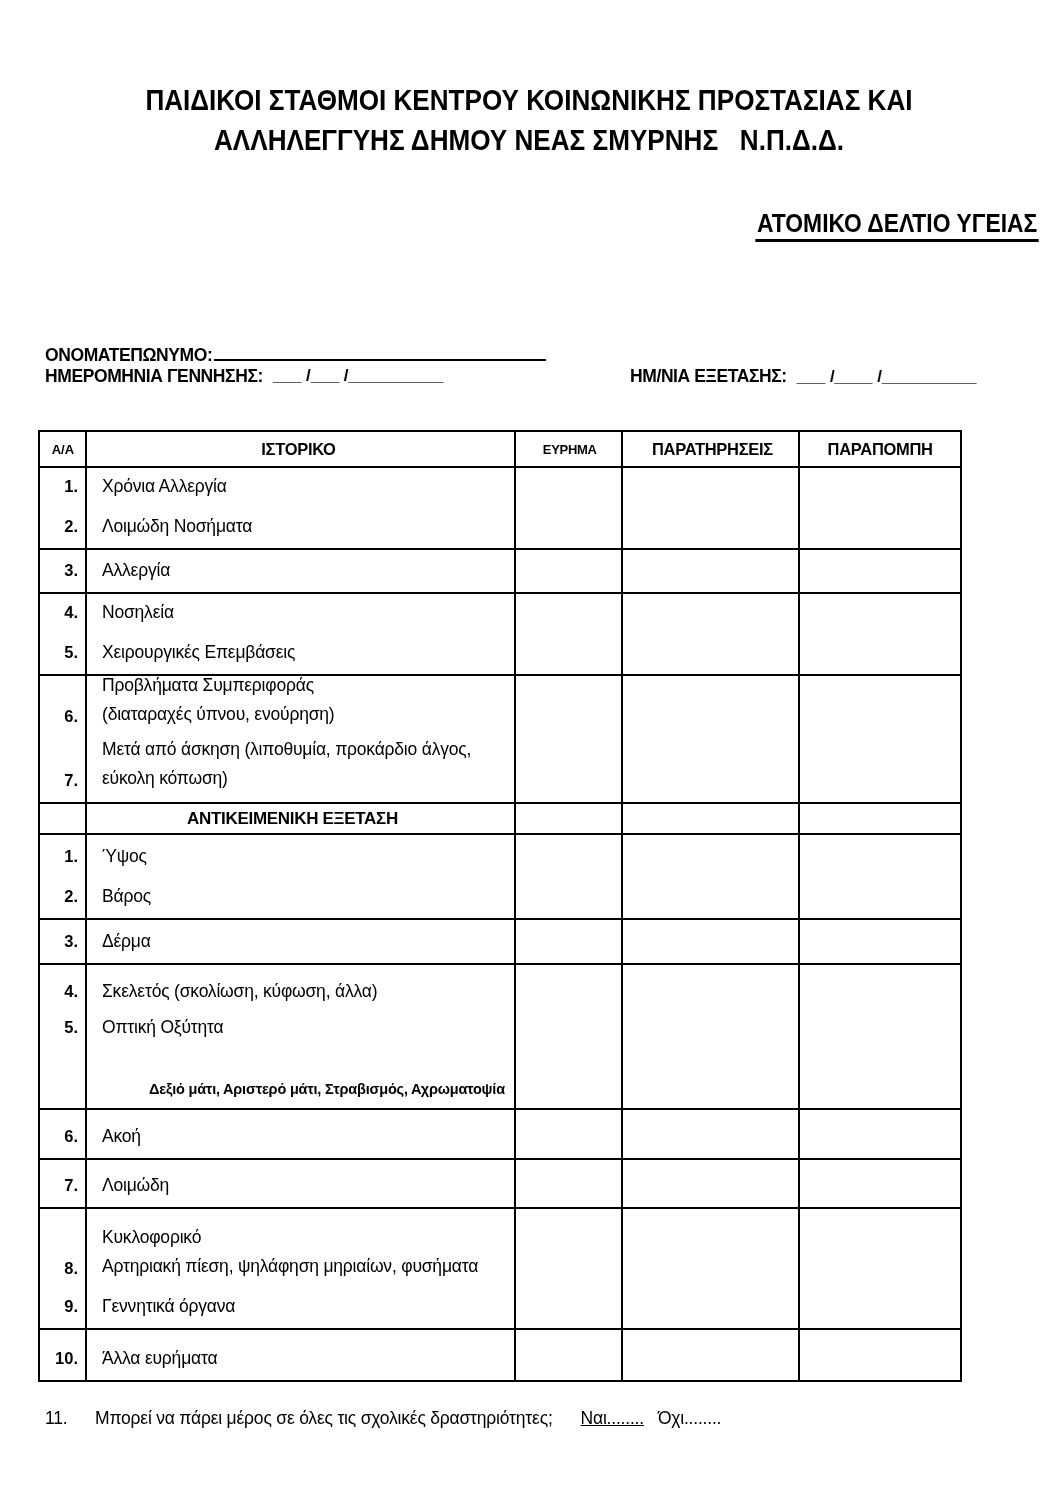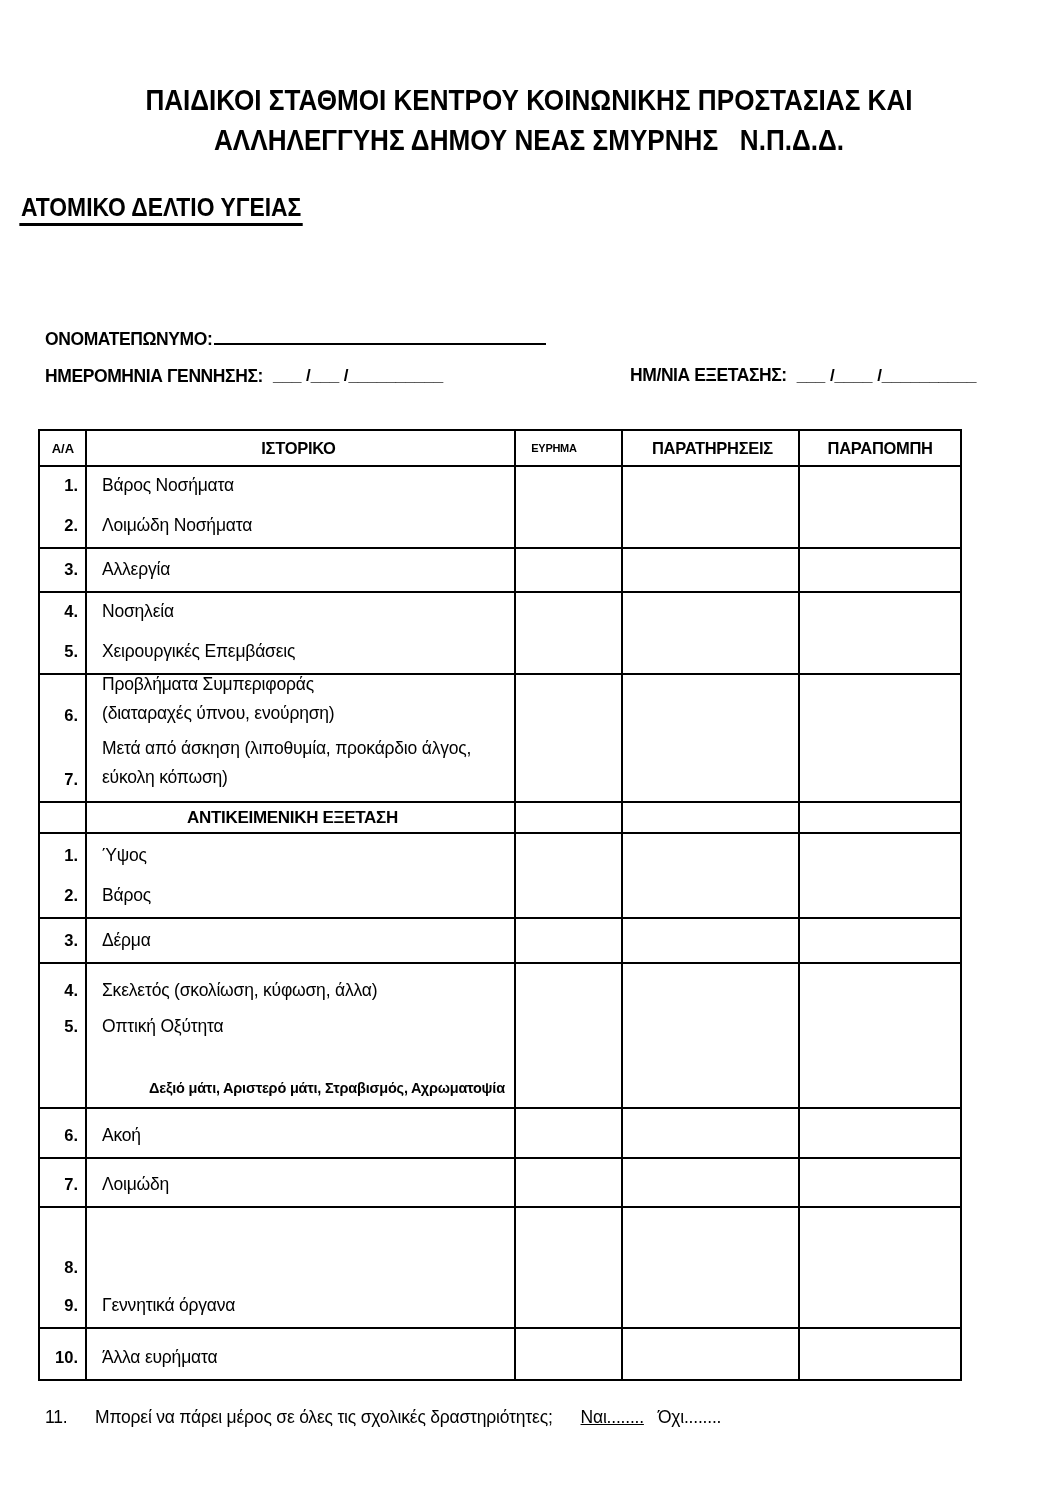--- a/index.html
+++ b/index.html
@@ -10,41 +10,41 @@
     position:relative; overflow:hidden;
   }
 
   
   .titles { margin-top:80px; text-align:center; }
   .title-line {
     font-weight:700; font-size:30px; line-height:40px;
     white-space:pre-wrap;
     transform:scaleX(0.87); transform-origin:50% 50%;
   }
-  .subtitle-wrap { margin-top:32px; text-align:left; }
+  .subtitle-wrap { margin-top:48px; text-align:right; }
   .subtitle {
     display:inline-block;
     font-weight:700; font-size:26px; line-height:30px;
     border-bottom:3px solid #000; padding:0 2px 1px 2px;
     transform:scaleX(0.88); transform-origin:50% 50%;
     white-space:nowrap;
   }
 
   
   .fields { margin:0 45px; }
   .name-row { margin-top:102px; display:flex; align-items:baseline; }
   .flabel {
     font-weight:700; font-size:17.5px; letter-spacing:-0.4px;
     white-space:nowrap;
   }
   .fill-line {
     display:inline-block; width:332px; height:15px;
     border-bottom:2px solid #000; margin-left:2px;
   }
-  .date-row { margin-top:15px; position:relative; display:flex; align-items:center; height:22px; }
+  .date-row { position:relative; display:flex; align-items:flex-start; height:22px; }
   .blank { font-weight:700; font-size:17px; white-space:pre; margin-left:10px; }
   .exam-group { position:absolute; left:585px; top:0; display:flex; align-items:baseline; }
 
   
   .htable {
     margin:42px 0 0 38px; width:920px;
     border:2px solid #000;
     box-sizing:content-box;
   }
   .trow {
@@ -57,21 +57,21 @@
       linear-gradient(#000,#000);
     background-size:2px 100%,2px 100%,2px 100%,2px 100%;
     background-position:45px 0,474px 0,581px 0,758px 0;
     background-repeat:no-repeat;
   }
   .trow:first-child { border-top:none; }
 
   .thead { display:flex; align-items:center; height:34px; font-weight:700; }
   .h-aa   { width:46px;  text-align:center; font-size:13px; letter-spacing:0; }
   .h-hist { width:429px; text-align:center; font-size:16.5px; letter-spacing:-0.3px; }
-  .h-find { width:86px; text-align:center; font-size:11px; letter-spacing:-0.3px; }
+  .h-find { width:86px; text-align:right; font-size:13px; letter-spacing:-0.3px; }
   .h-obs  { width:177px; text-align:center; font-size:16.5px; letter-spacing:-0.3px;padding-left:28px; }
   .h-ref  { width:161px; text-align:center; font-size:16.5px; letter-spacing:-0.3px; }
 
   .crow { display:flex; flex-direction:column; justify-content:flex-end; padding-bottom:9px; }
   .item { display:flex; align-items:flex-end; }
   .gap14 { margin-top:14px; }
   .gap6  { margin-top:6px; }
   .gap10 { margin-top:10px; }
   .gap12 { margin-top:12px; }
   .gap38 { margin-top:38px;padding-left:47px; }
@@ -133,21 +133,21 @@
     <div class="h-aa">Α/Α</div>
     <div class="h-hist">ΙΣΤΟΡΙΚΟ</div>
     <div class="h-find">ΕΥΡΗΜΑ</div>
     <div class="h-obs">ΠΑΡΑΤΗΡΗΣΕΙΣ</div>
     <div class="h-ref">ΠΑΡΑΠΟΜΠΗ</div>
   </div>
 
   <div class="trow crow" style="height:82px">
     <div class="item">
       <span class="inum">1.</span>
-      <span class="itext"><span class="line">Βάρος Νοσήματα</span></span>
+      <span class="itext"><span class="line">Χρόνια Αλλεργία</span></span>
     </div>
     <div class="item gap14">
       <span class="inum">2.</span>
       <span class="itext"><span class="line">Λοιμώδη Νοσήματα</span></span>
     </div>
   </div>
 
   <div class="trow crow" style="height:44px">
     <div class="item">
       <span class="inum">3.</span>
@@ -230,20 +230,24 @@
   <div class="trow crow" style="height:49px">
     <div class="item">
       <span class="inum">7.</span>
       <span class="itext"><span class="line">Λοιμώδη</span></span>
     </div>
   </div>
 
   <div class="trow crow" style="height:121px">
     <div class="item lh29">
       <span class="inum">8.</span>
+      <span class="itext">
+        <div class="line">Κυκλοφορικό</div>
+        <div class="line">Αρτηριακή πίεση, ψηλάφηση μηριαίων, φυσήματα</div>
+      </span>
     </div>
     <div class="item gap12">
       <span class="inum">9.</span>
       <span class="itext"><span class="line">Γεννητικά όργανα</span></span>
     </div>
   </div>
 
   <div class="trow crow" style="height:52px">
     <div class="item">
       <span class="inum">10.</span>

